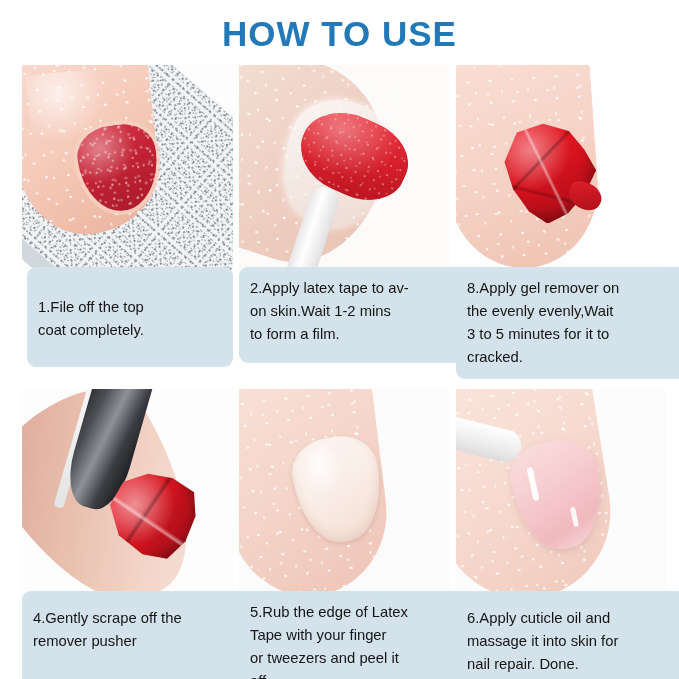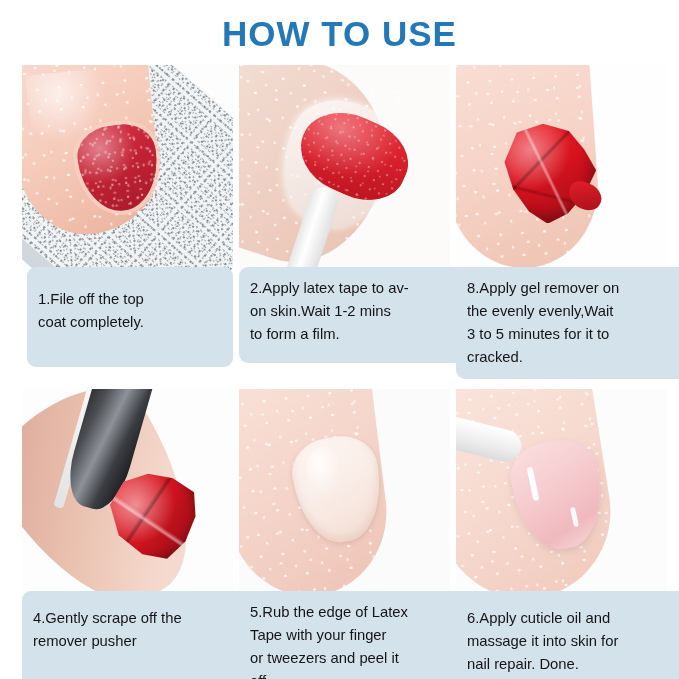--- a/index.html
+++ b/index.html
@@ -71,21 +71,21 @@
     font-size: 14.8px;
     line-height: 23px;
     padding: 10px 9px 10px 11px;
     margin-top: -6px;
     z-index: 5;
   }
   .caption .ln { display: block; white-space: pre; }
   .caption .ln.center { text-align: left; }
 
   
-  .step-1 .caption { margin-left: 5px; width: 206px; padding-top: 21px; min-height: 100px;}
+  .step-1 .caption { margin-left: 5px; width: 206px; padding-top: 29px; min-height: 100px;}
   .step-4 .caption { padding-top: 16px; }
   .step-6 .caption { padding-top: 16px; }
 
   
   .p1 { background: #fdfdfd; }
   .p1 .finger1 {
     position: absolute;
     left: -6px; top: -6px;
     width: 140px; height: 175px;
     background: linear-gradient(150deg,#f8d9cd 0%, #f6cdbd 40%, #f0bda9 75%, #e8b09b 100%);

